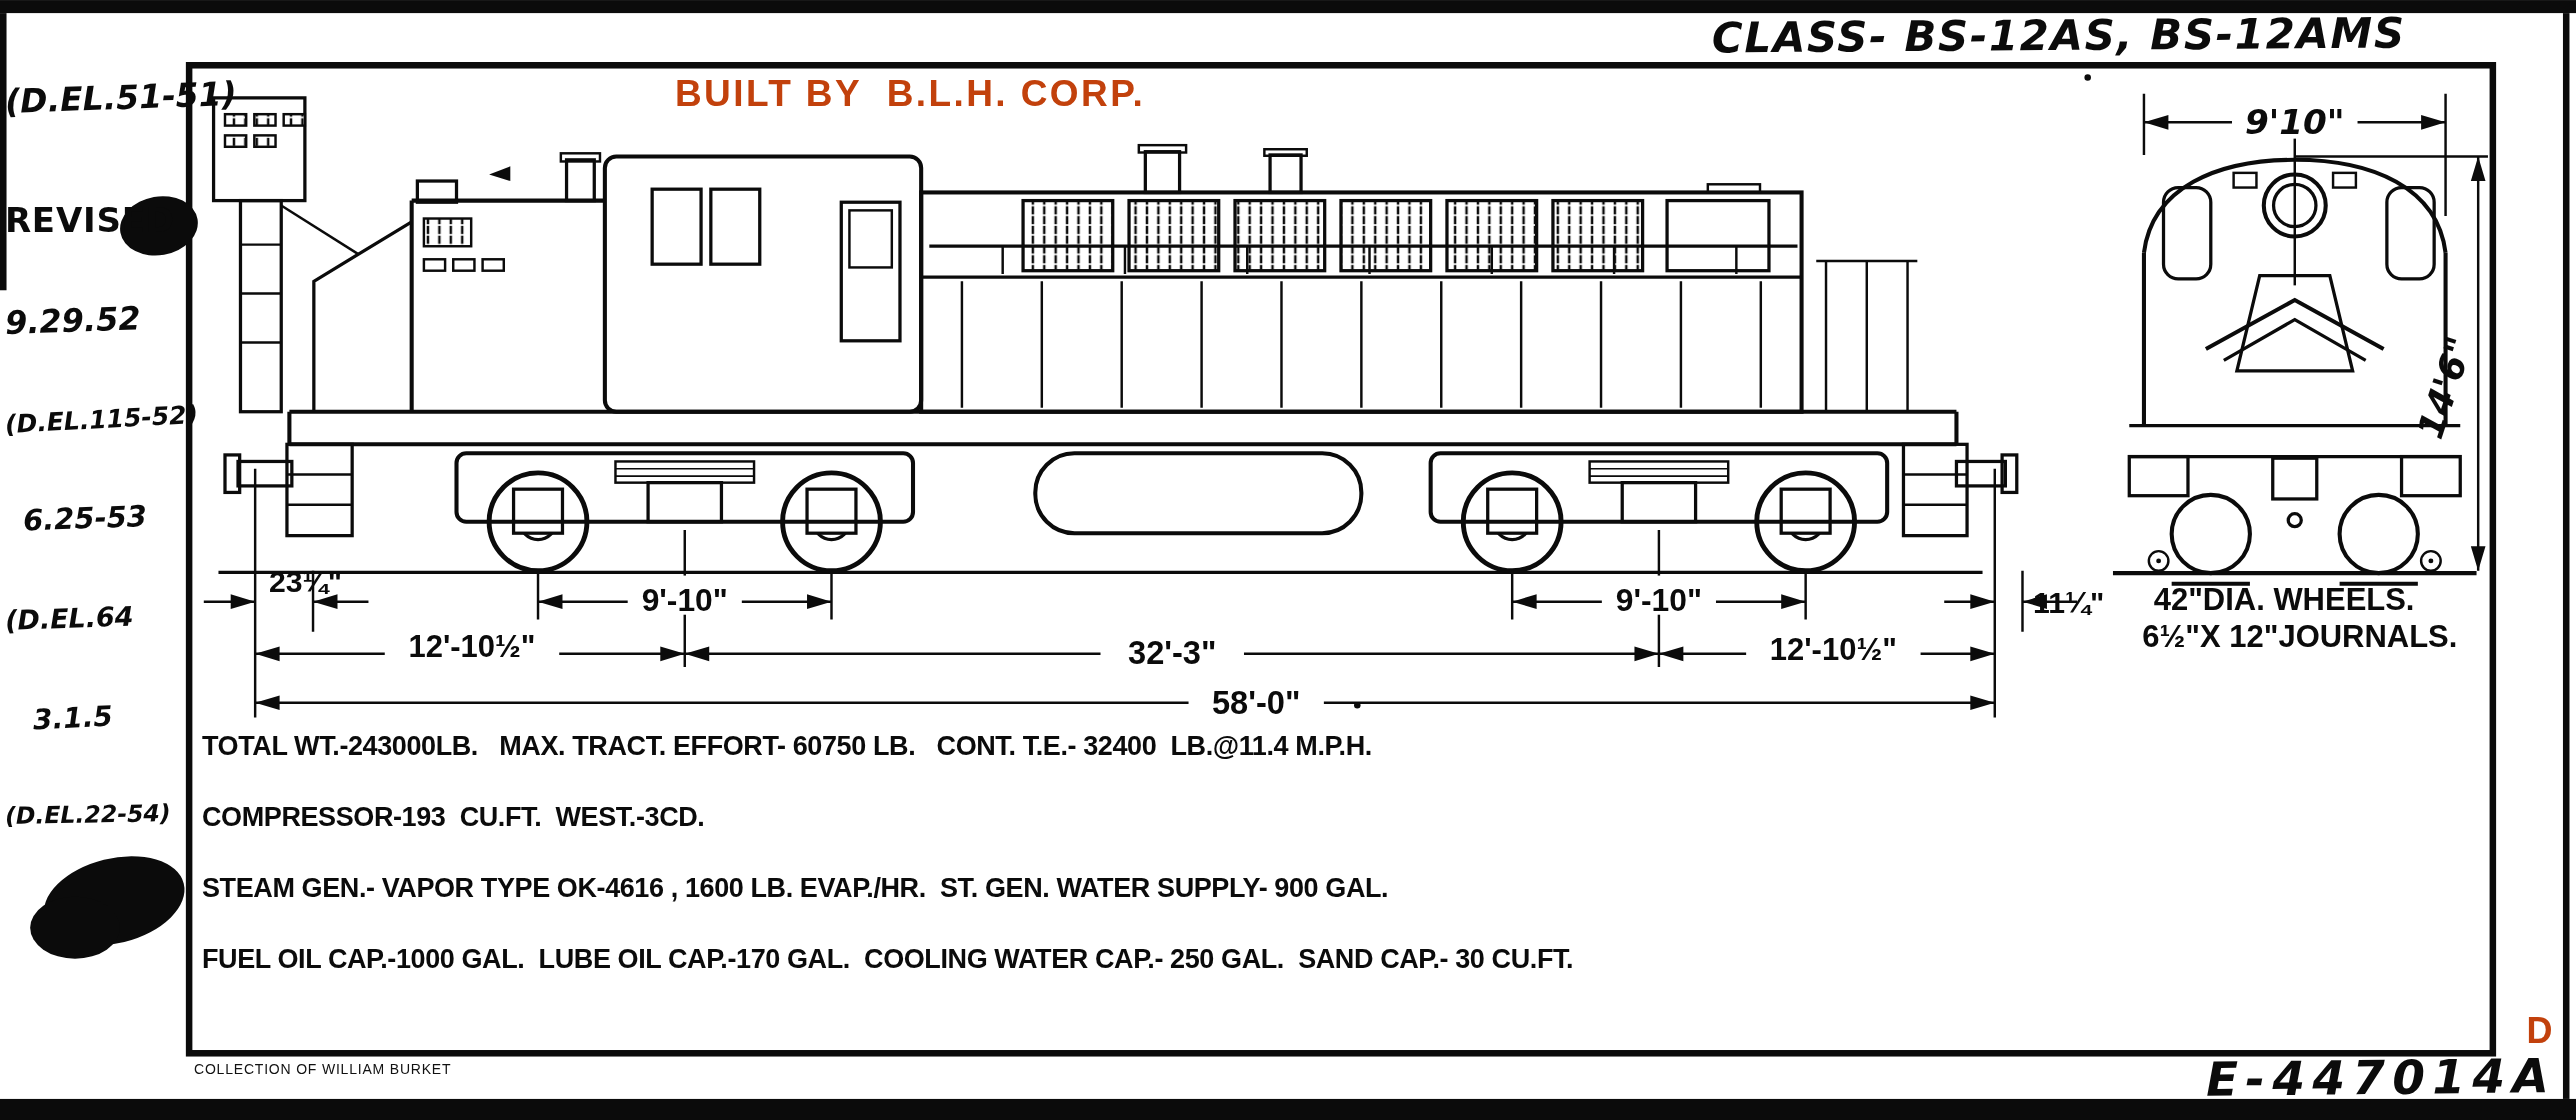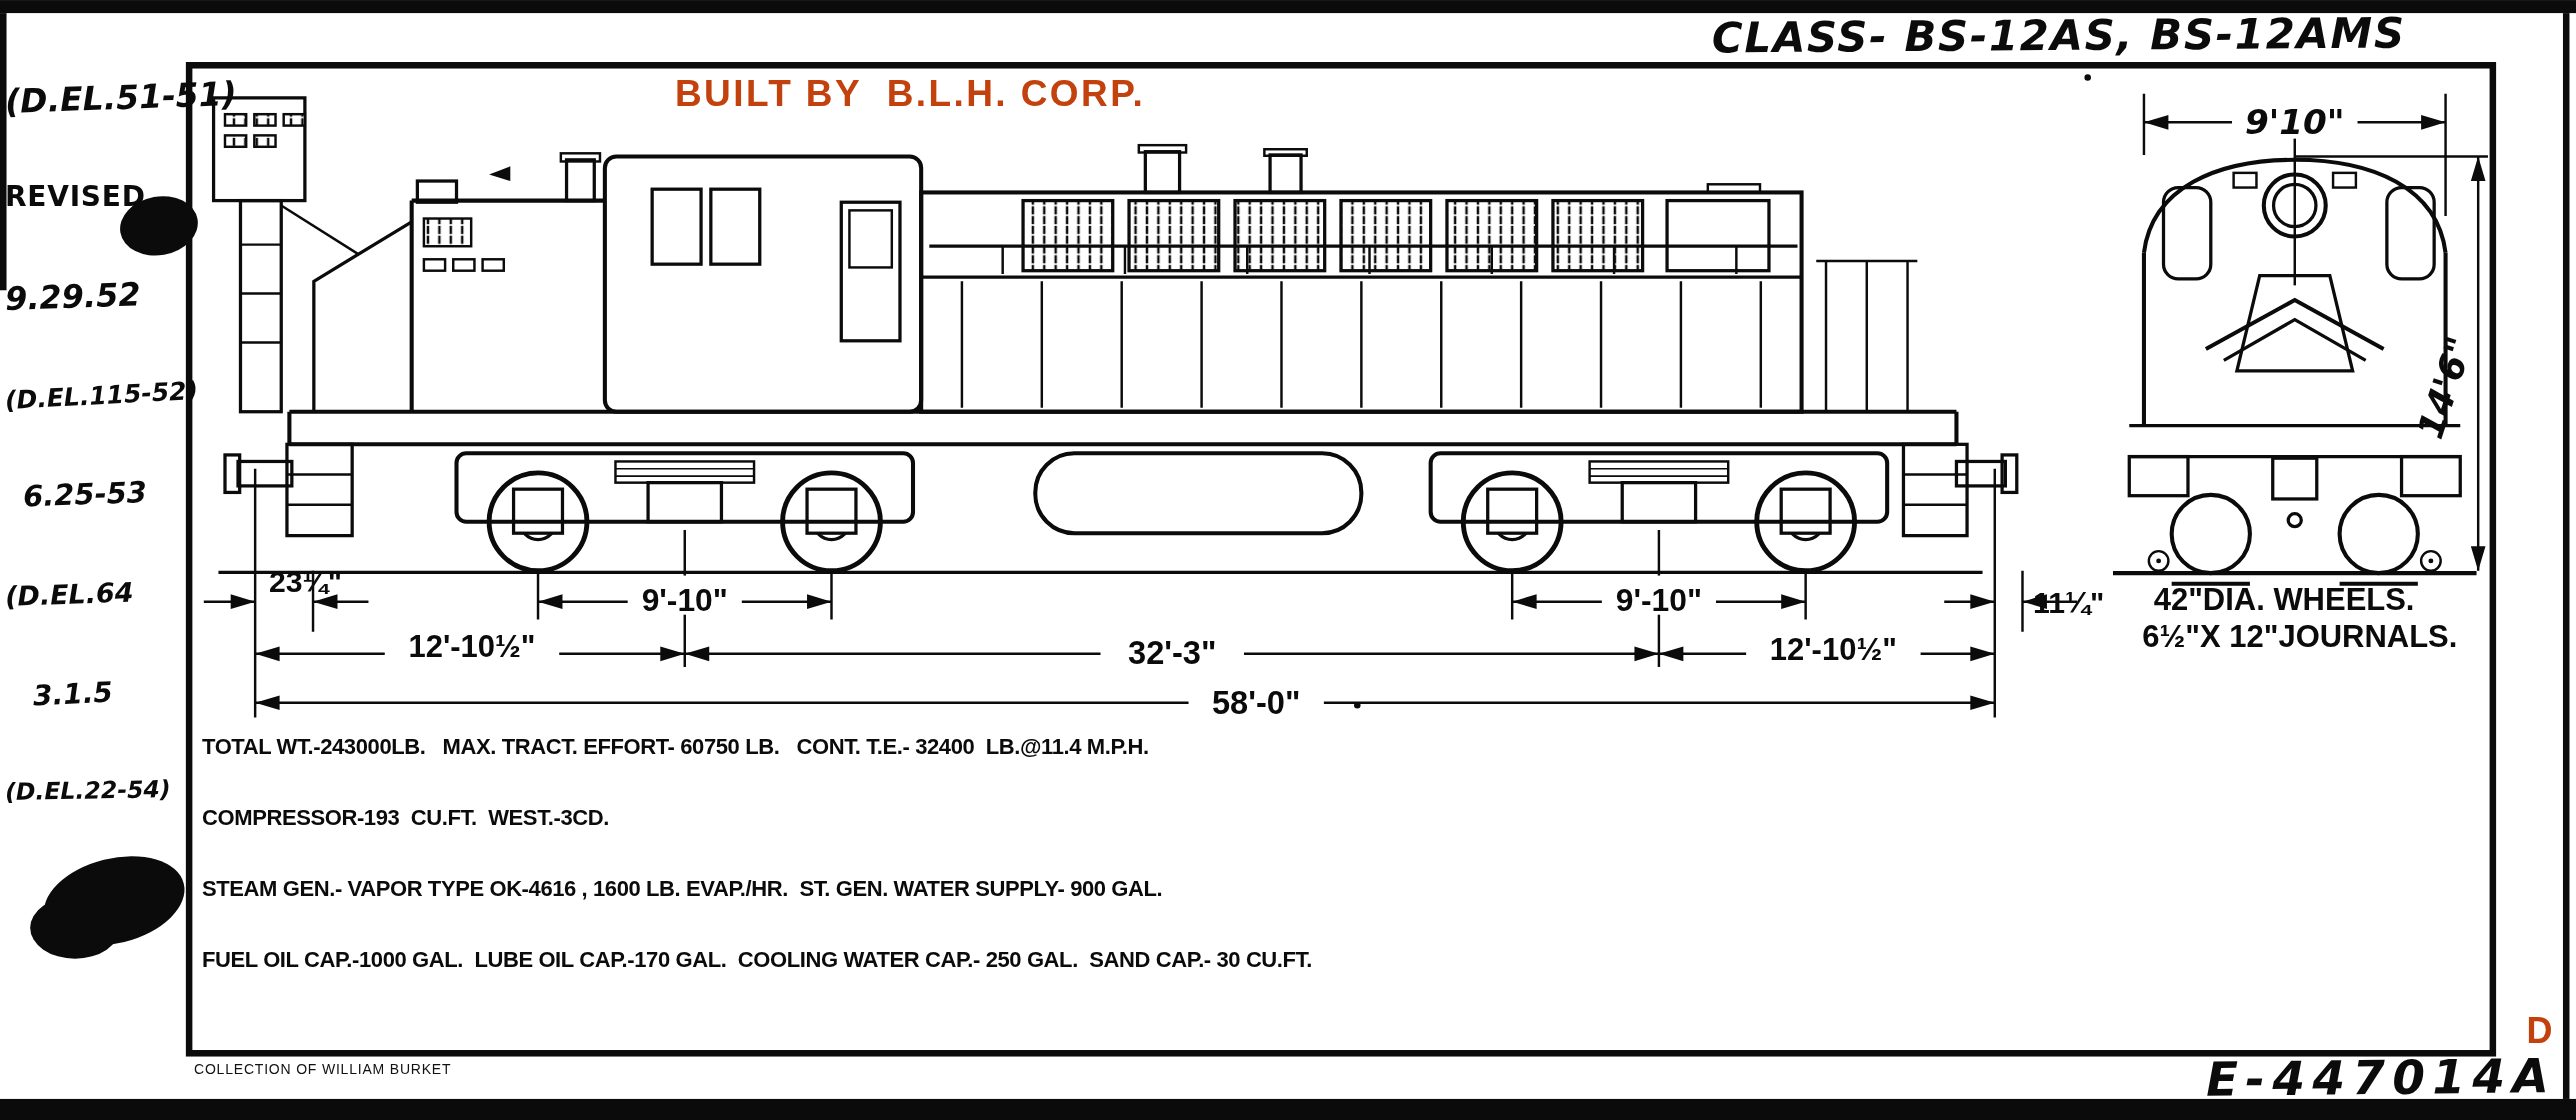--- a/index.html
+++ b/index.html
@@ -10,30 +10,30 @@
   #linework{position:absolute;left:0;top:0;}
   .abs{position:absolute;white-space:pre;}
   .draft{font-family:Liberation Sans, sans-serif;font-weight:700;color:#c2410c;}
   .hand{font-family:"DejaVu Sans",sans-serif;font-weight:700;font-style:italic;color:#0b0b0b;}
   
   .builder{left:675px;top:73px;font-size:37px;letter-spacing:2.4px;}
   .classlbl{left:1712px;top:11.4px;font-size:42px;letter-spacing:1.6px;transform:rotate(-0.4deg);}
   
   .rev{left:4.9px;top:14.7px;line-height:33px;}
   .rev .r0{font-size:33px;transform:rotate(-2deg);}
-  .rev .r1{font-size:28px;font-style:normal;letter-spacing:0.8px;}
+  .rev .r1{font-size:34px;font-style:normal;letter-spacing:0.8px;margin-top:24px;}
   .rev .r2{font-size:32px;transform:rotate(-2deg);}
   .rev .r3{font-size:25px;transform:rotate(-3deg);}
   .rev .r4{font-size:29px;padding-left:18px;transform:rotate(-2deg);}
   .rev .r5{font-size:27px;transform:rotate(-2deg);}
   .rev .r6{font-size:28px;padding-left:28px;transform:rotate(-3deg);}
   .rev .r7{font-size:23.6px;transform:rotate(-1deg);}
   
   .specs{left:202px;top:696px;}
-  .specs div{font-size:22px;line-height:41px;font-weight:700;letter-spacing:-0.4px;white-space:pre;}
+  .specs div{font-size:27px;line-height:41px;font-weight:700;letter-spacing:-0.4px;white-space:pre;}
   
   .stamp{left:194px;top:1061px;font-size:14px;letter-spacing:0.8px;color:#111;}
   .dwgno{left:2206px;top:1050px;font-size:47px;letter-spacing:7.3px;transform:rotate(-0.6deg);}
   .initials{left:2516px;top:936px;width:47px;text-align:center;font-size:36px;line-height:38px;font-weight:700;}
 </style>
 </head>
 <body>
 
 <div id="page">
 

